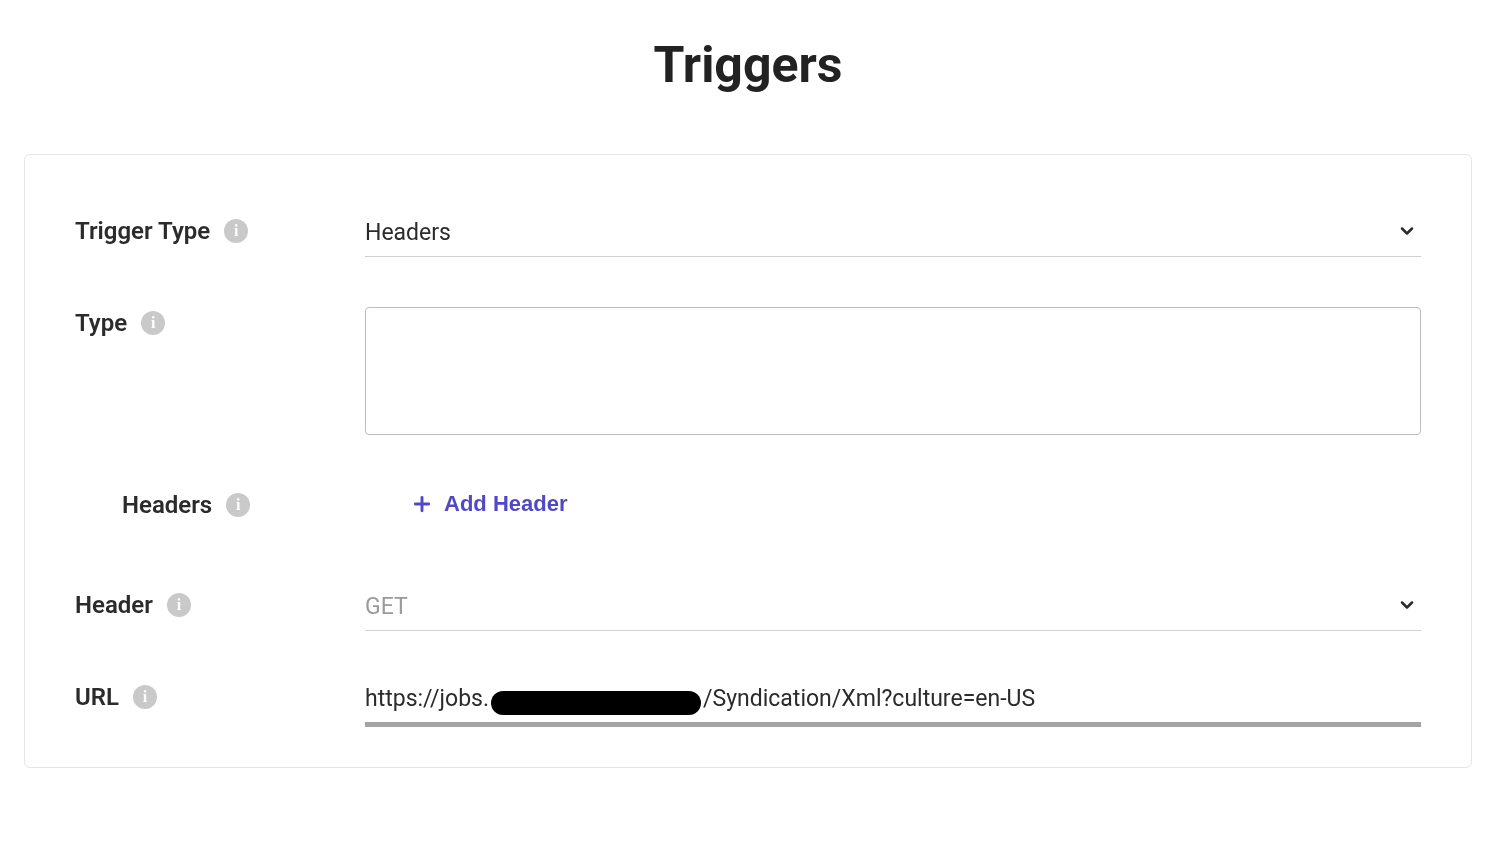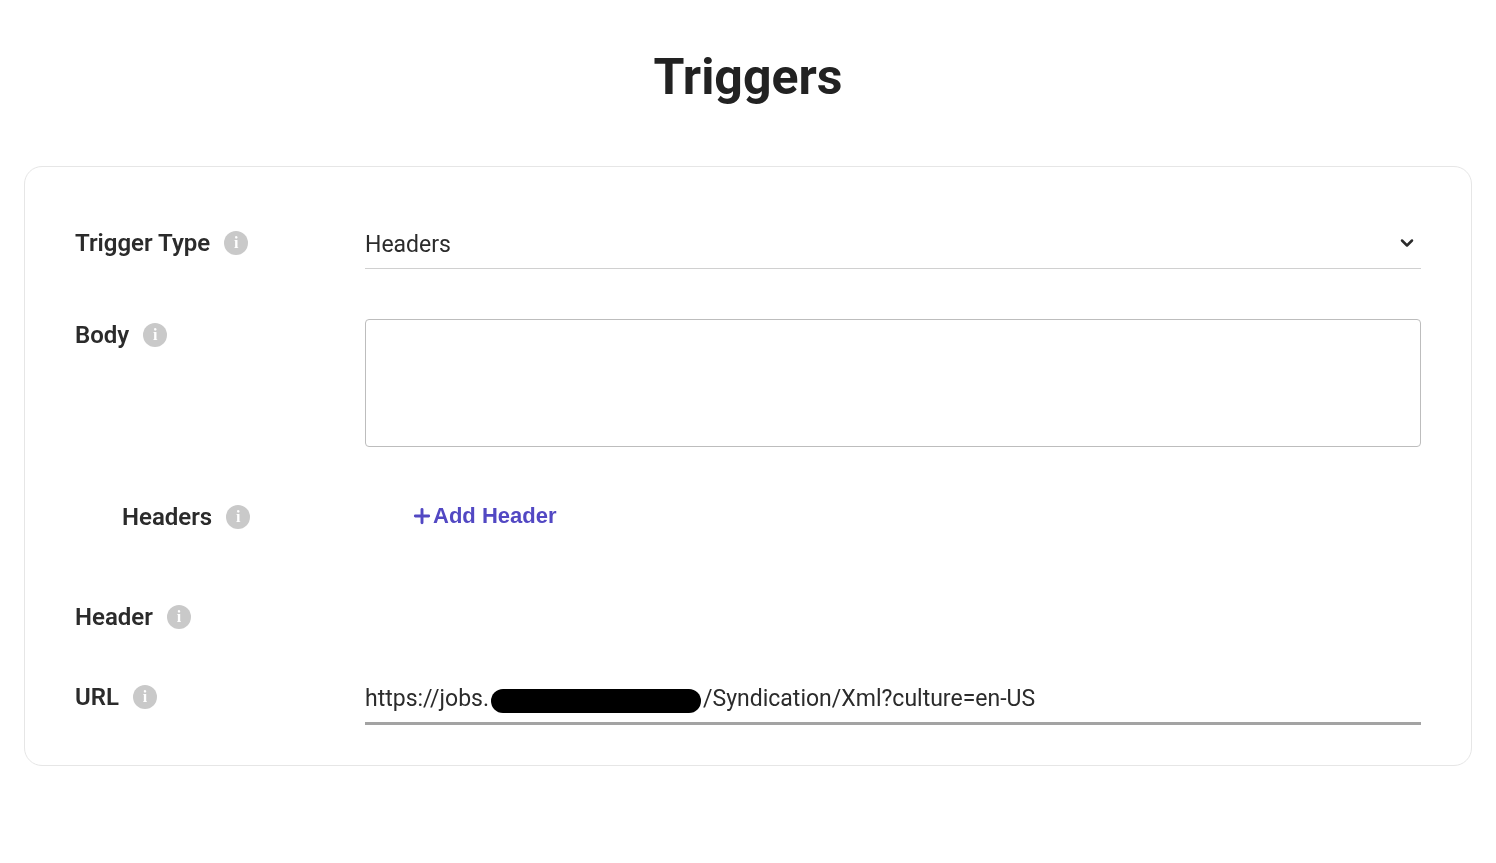--- a/index.html
+++ b/index.html
@@ -7,33 +7,33 @@
     margin: 0;
     padding: 0;
     width: 1496px;
     height: 863px;
     font-family: "Segoe UI", -apple-system, BlinkMacSystemFont, Roboto, "Helvetica Neue", Arial, sans-serif;
     background: #ffffff;
     color: #2b2b2b;
   }
   .page {
     width: 100%;
-    padding-top: 48px;
+    padding-top: 36px;
   }
   .page-title {
     text-align: center;
     font-size: 50px;
     font-weight: 700;
     margin: 0 0 60px 0;
     color: #222;
   }
   .card {
     margin: 0 24px;
     border: 1px solid #e6e6e6;
-    border-radius: 18px;
+    border-radius: 6px;
     padding: 60px 50px 40px 50px;
   }
   .form-row {
     display: flex;
     align-items: flex-start;
     margin-bottom: 50px;
   }
   .form-row.tight { margin-bottom: 30px; }
   .label-col {
     flex: 0 0 290px;
@@ -91,44 +91,44 @@
     padding: 10px;
     font-size: 20px;
     font-family: inherit;
     resize: none;
     outline: none;
     background: #fff;
   }
   .add-header-btn {
     display: inline-flex;
     align-items: center;
-    gap: 1px;
+    gap: 12px;
     background: none;
     border: none;
     padding: 2px 0;
     font-size: 22px;
     font-weight: 700;
     color: #5248c3;
     cursor: pointer;
   }
   .add-header-btn .plus {
     display: inline-flex;
     align-items: center;
     justify-content: center;
     font-size: 24px;
     line-height: 1;
     color: #5248c3;
   }
   .url-field {
-    border-bottom: 3px solid #a3a3a3;
+    border-bottom: 5px solid #a3a3a3;
     padding: 4px 0 10px 0;
     font-size: 23px;
     color: #2b2b2b;
     display: flex;
-    align-items: flex-start;
+    align-items: center;
     flex-wrap: nowrap;
     white-space: nowrap;
   }
   .redact {
     display: inline-block;
     width: 210px;
     height: 24px;
     background: #000;
     border-radius: 12px;
     margin: 0 2px;
@@ -156,21 +156,21 @@
             <svg viewBox="0 0 24 24" width="20" height="20">
                 <path d="M6 9l6 6 6-6" fill="none" stroke="#2b2b2b" stroke-width="3" stroke-linecap="round" stroke-linejoin="round"></path>
               </svg>
           </span>
         </div>
       </div>
     </div>
 
     <div class="form-row">
       <div class="label-col">
-        <span>Body</span>
+        <span>Type</span>
         <span class="info-icon">i</span>
       </div>
       <div class="input-col">
         <textarea class="textarea" style=""></textarea>
       </div>
     </div>
 
     <div class="form-row" style="margin-bottom:70px;margin-left:47px;">
       <div class="label-col">
         <span>Headers</span>
@@ -186,20 +186,30 @@
           <span>Add Header</span>
         </button>
       </div>
     </div>
 
     <div class="form-row">
       <div class="label-col">
         <span>Header</span>
         <span class="info-icon">i</span>
       </div>
+      <div class="input-col">
+        <div class="select-wrap placeholder">
+          <span>GET</span>
+          <span class="chev">
+            <svg viewBox="0 0 24 24" width="20" height="20">
+                <path d="M6 9l6 6 6-6" fill="none" stroke="#2b2b2b" stroke-width="3" stroke-linecap="round" stroke-linejoin="round"></path>
+              </svg>
+          </span>
+        </div>
+      </div>
     </div>
 
     <div class="form-row tight" style="margin-bottom:0;">
       <div class="label-col">
         <span>URL</span>
         <span class="info-icon">i</span>
       </div>
       <div class="input-col">
         <div class="url-field">
           <span>https://jobs.</span>

